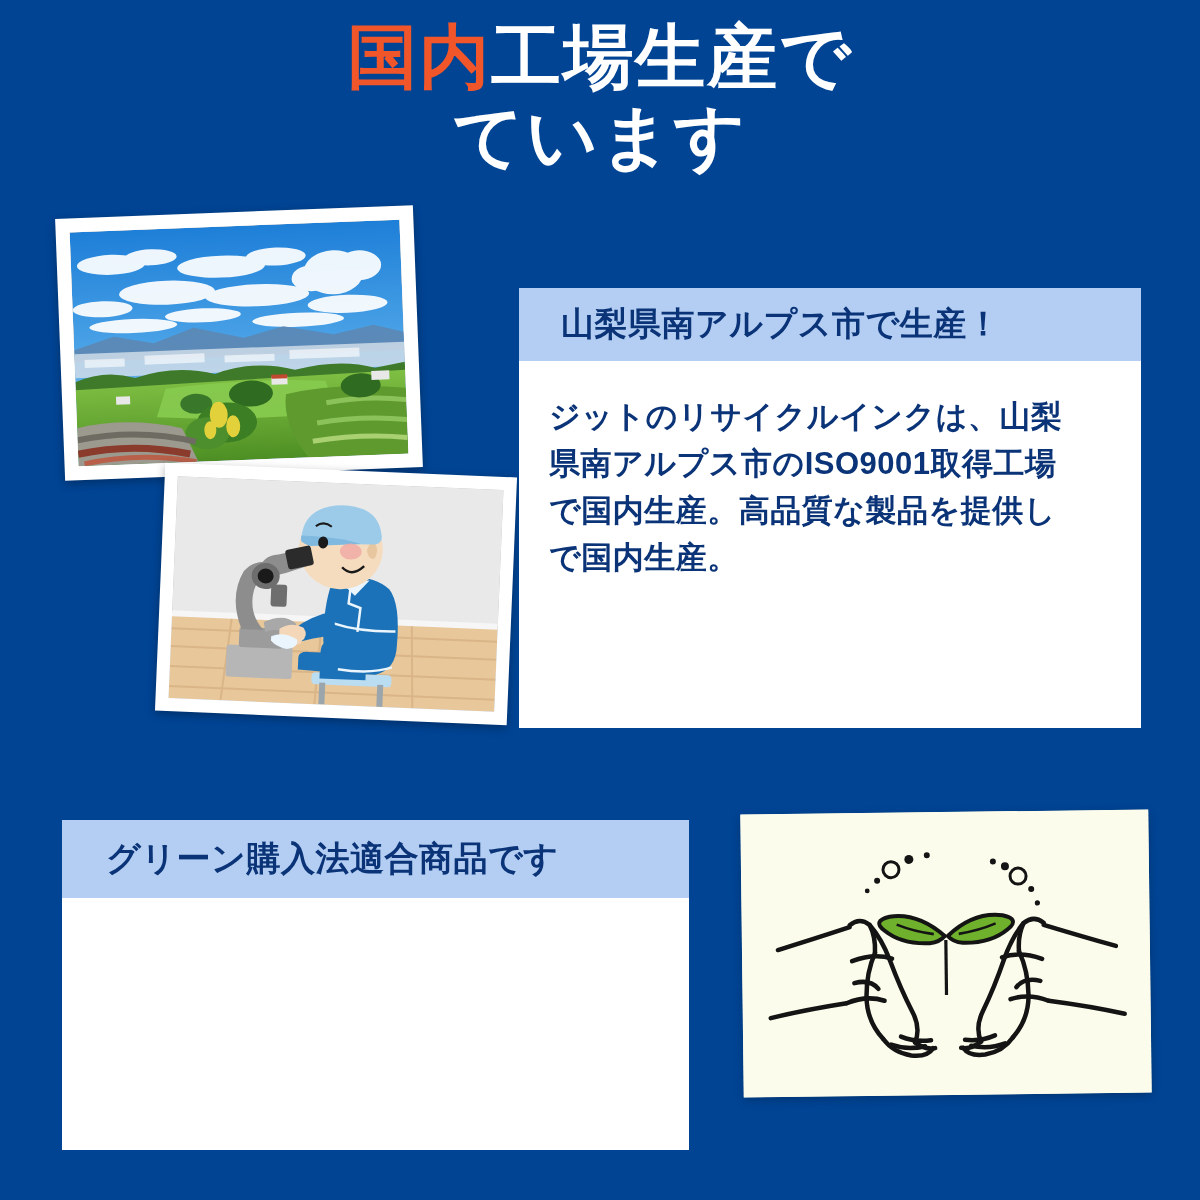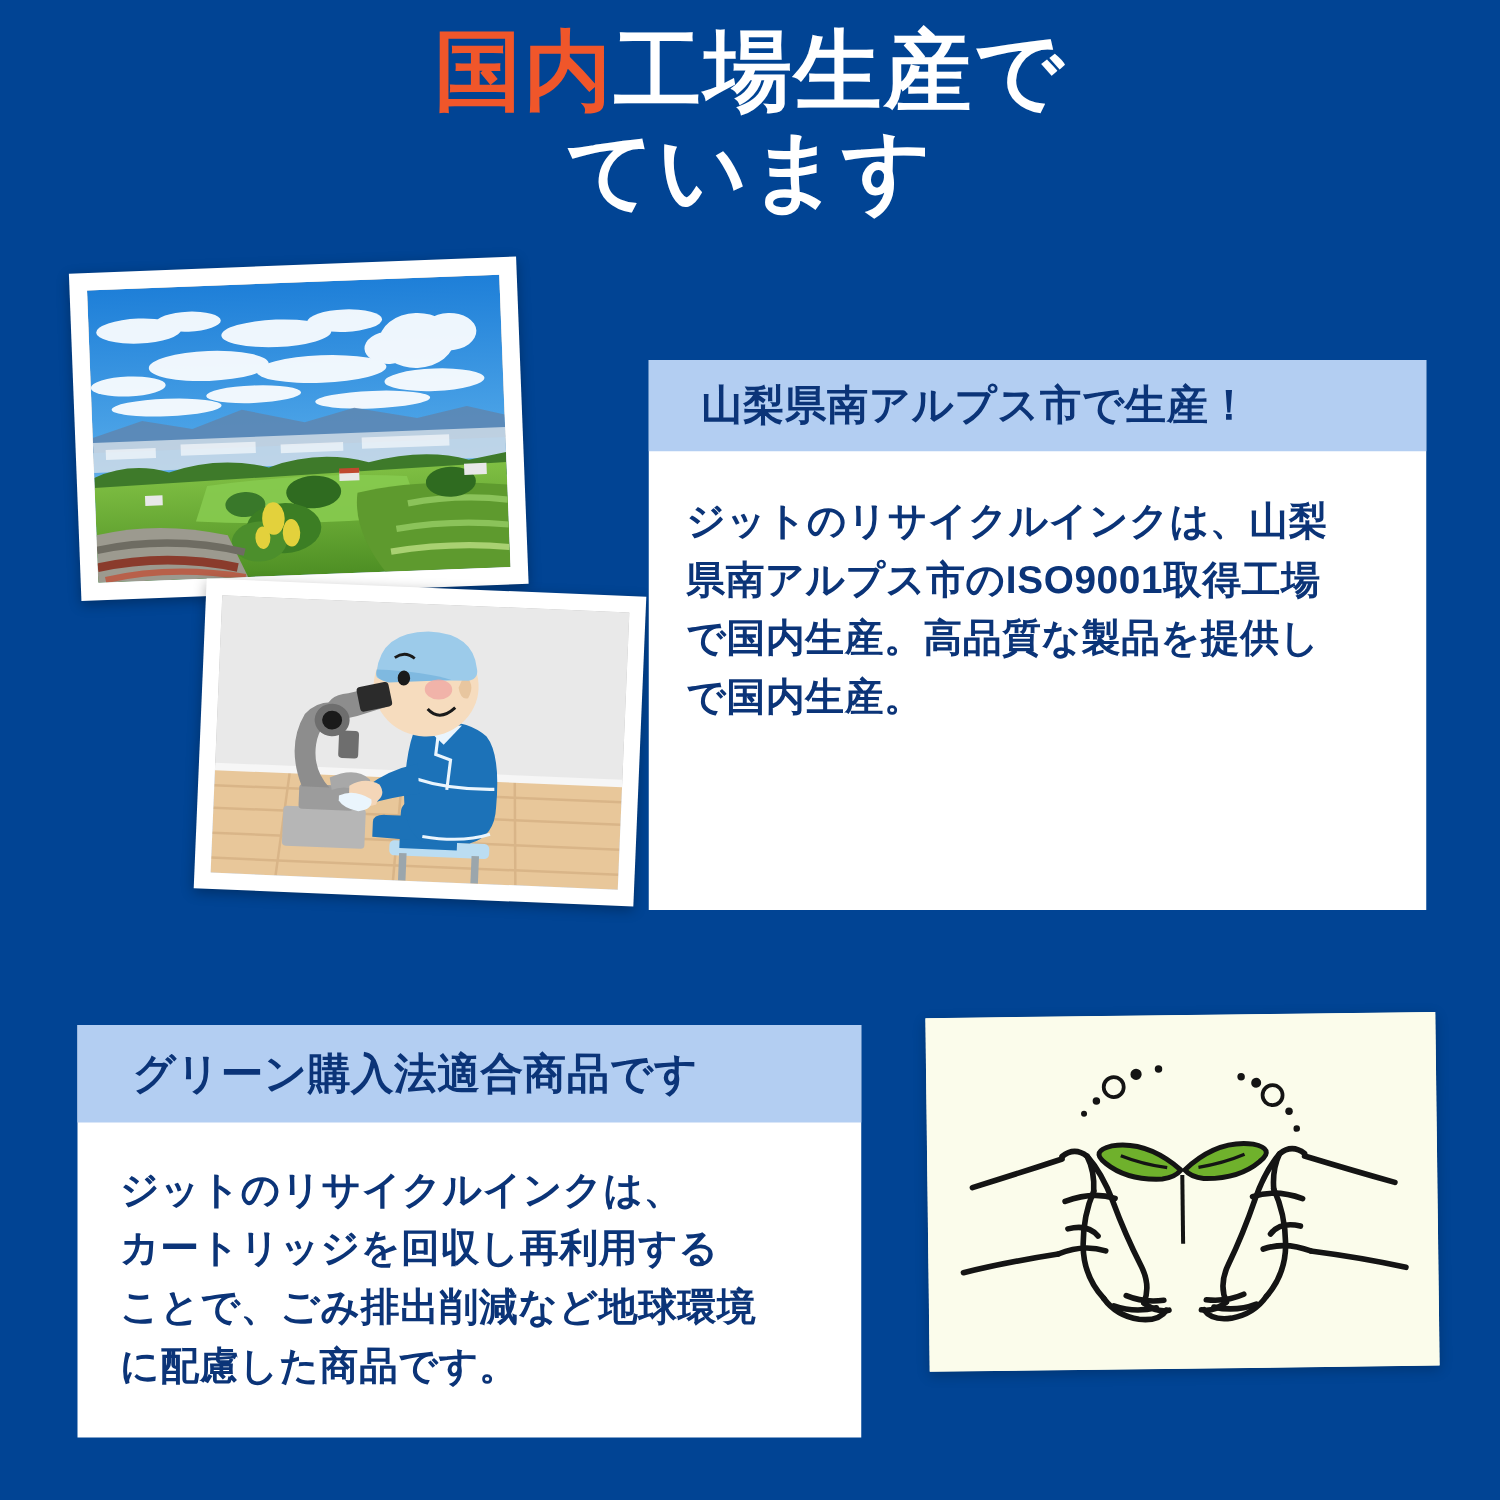--- a/index.html
+++ b/index.html
@@ -248,26 +248,20 @@
     <div class="panel-body">
       <div>ジットのリサイクルインクは、山梨</div>
       <div>県南アルプス市のISO9001取得工場</div>
       <div>で国内生産。高品質な製品を提供し</div>
       <div>で国内生産。</div>
     </div>
   </div>
 
   <div class="panel" id="panel-green">
     <div class="panel-header">グリーン購入法適合商品です</div>
-    <div class="panel-body">
-      <div>ジットのリサイクルインクは、</div>
-      <div>カートリッジを回収し再利用する</div>
-      <div>ことで、ごみ排出削減など地球環境</div>
-      <div>に配慮した商品です。</div>
-    </div>
   </div>
 
   <div id="card-eco">
     <svg width="408" height="283" viewBox="0 0 408 283">
       <rect width="408" height="283" fill="#FBFCEB"></rect>
 
       <g fill="none" stroke="#141414" stroke-width="3">
         <circle cx="150" cy="57" r="8"></circle>
         <circle cx="277" cy="65" r="8"></circle>
       </g>

